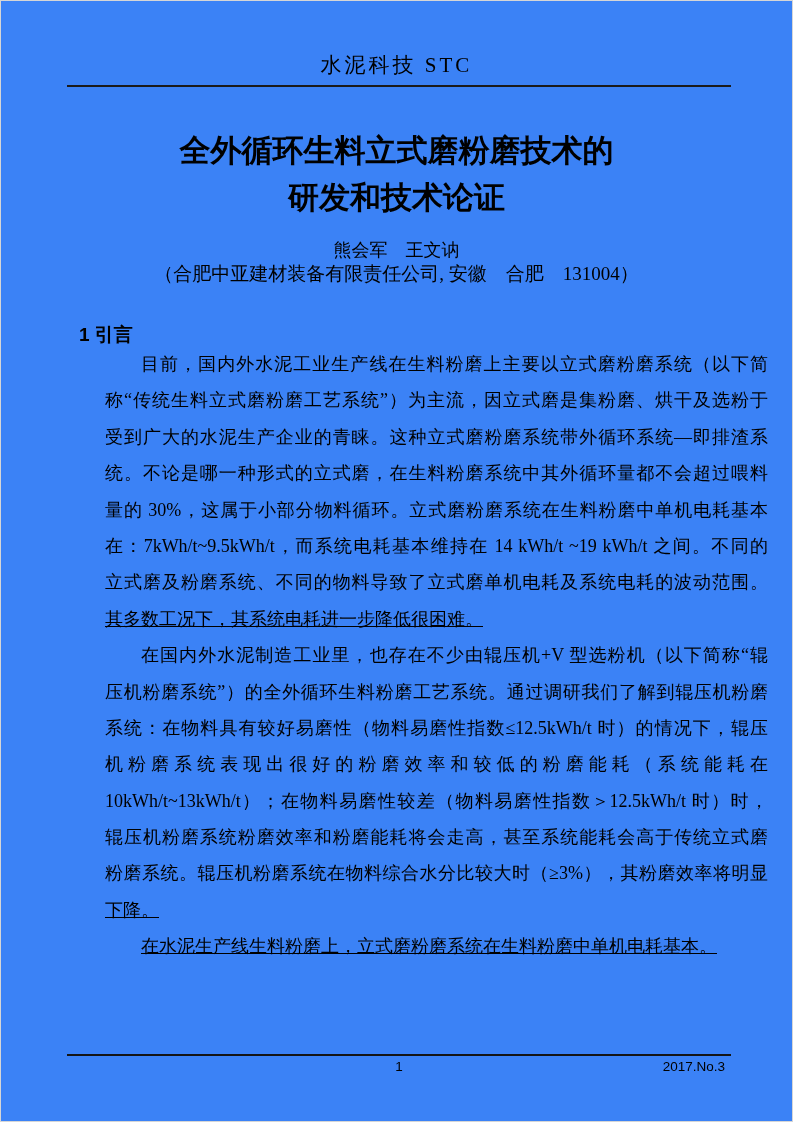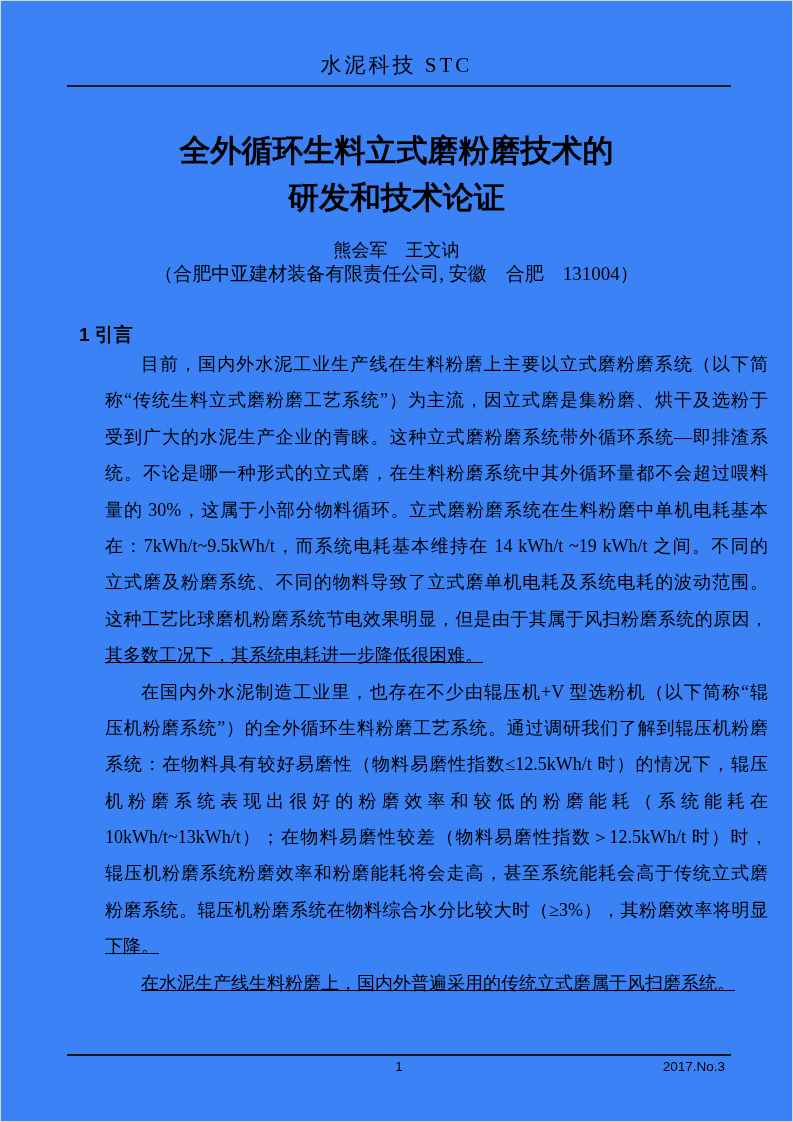--- a/index.html
+++ b/index.html
@@ -104,31 +104,30 @@
   <h2 class="section-heading">1 引言</h2>
 
   <div class="body-text">
     <div class="bline indent">目前，国内外水泥工业生产线在生料粉磨上主要以立式磨粉磨系统（以下简</div>
     <div class="bline">称“传统生料立式磨粉磨工艺系统”）为主流，因立式磨是集粉磨、烘干及选粉于</div>
     <div class="bline">受到广大的水泥生产企业的青睐。这种立式磨粉磨系统带外循环系统—即排渣系</div>
     <div class="bline">统。不论是哪一种形式的立式磨，在生料粉磨系统中其外循环量都不会超过喂料</div>
     <div class="bline">量的 30%，这属于小部分物料循环。立式磨粉磨系统在生料粉磨中单机电耗基本</div>
     <div class="bline">在：7kWh/t~9.5kWh/t，而系统电耗基本维持在 14 kWh/t ~19 kWh/t 之间。不同的</div>
     <div class="bline">立式磨及粉磨系统、不同的物料导致了立式磨单机电耗及系统电耗的波动范围。</div>
-    <div class="bline">这种工艺比球磨机粉磨系统节电效果明显，但是由于其属于风扫粉磨系统的原因，</div>
     <div class="bline plain">其多数工况下，其系统电耗进一步降低很困难。</div>
     <div class="bline indent">在国内外水泥制造工业里，也存在不少由辊压机+V 型选粉机（以下简称“辊</div>
     <div class="bline">压机粉磨系统”）的全外循环生料粉磨工艺系统。通过调研我们了解到辊压机粉磨</div>
     <div class="bline">系统：在物料具有较好易磨性（物料易磨性指数≤12.5kWh/t 时）的情况下，辊压</div>
     <div class="bline">机粉磨系统表现出很好的粉磨效率和较低的粉磨能耗（系统能耗在</div>
     <div class="bline">10kWh/t~13kWh/t）；在物料易磨性较差（物料易磨性指数＞12.5kWh/t 时）时，</div>
     <div class="bline">辊压机粉磨系统粉磨效率和粉磨能耗将会走高，甚至系统能耗会高于传统立式磨</div>
     <div class="bline">粉磨系统。辊压机粉磨系统在物料综合水分比较大时（≥3%），其粉磨效率将明显</div>
     <div class="bline plain">下降。</div>
-    <div class="bline indent plain">在水泥生产线生料粉磨上，国内外普遍采用的传统立式磨属于风扫磨系统。</div>
+    <div class="bline indent plain">在水泥生产线生料粉磨上，立式磨粉磨系统在生料粉磨中单机电耗基本。</div>
   </div>
 
   <div class="footer-rule"></div>
   <div class="footer">
     <span class="page-num">1</span>
     <span class="issue">2017.No.3</span>
   </div>
 
 </div>
 

